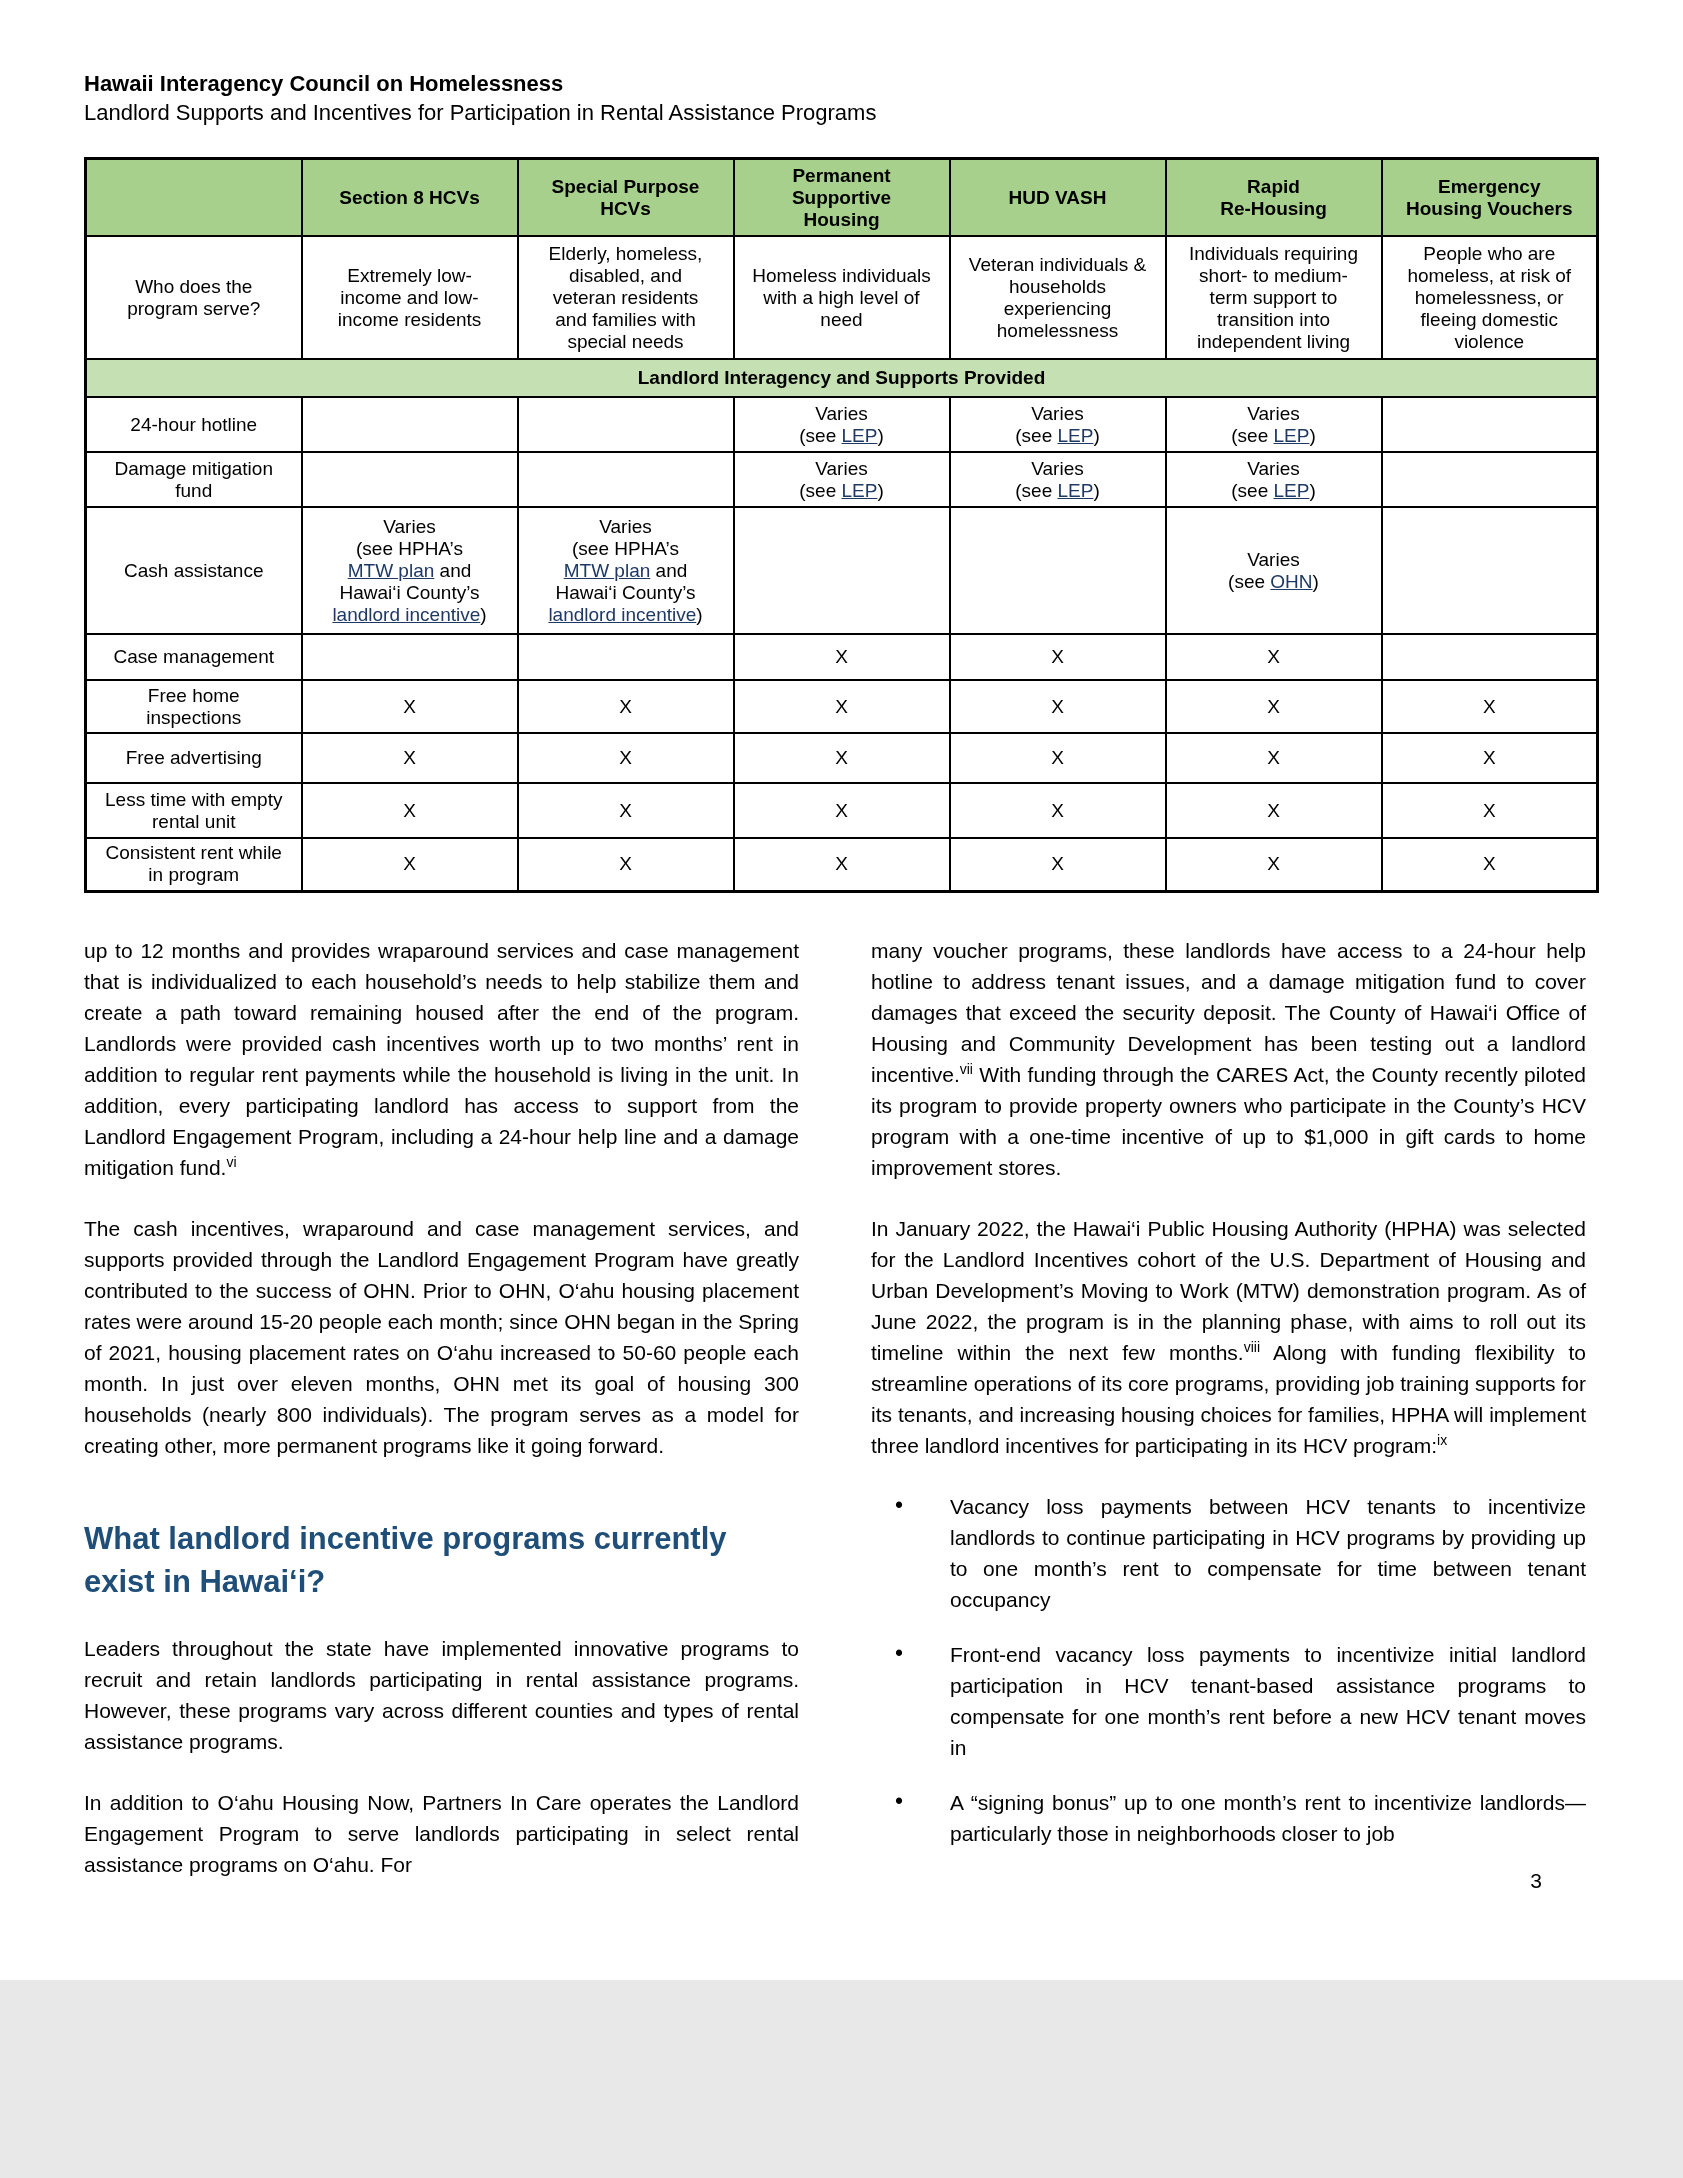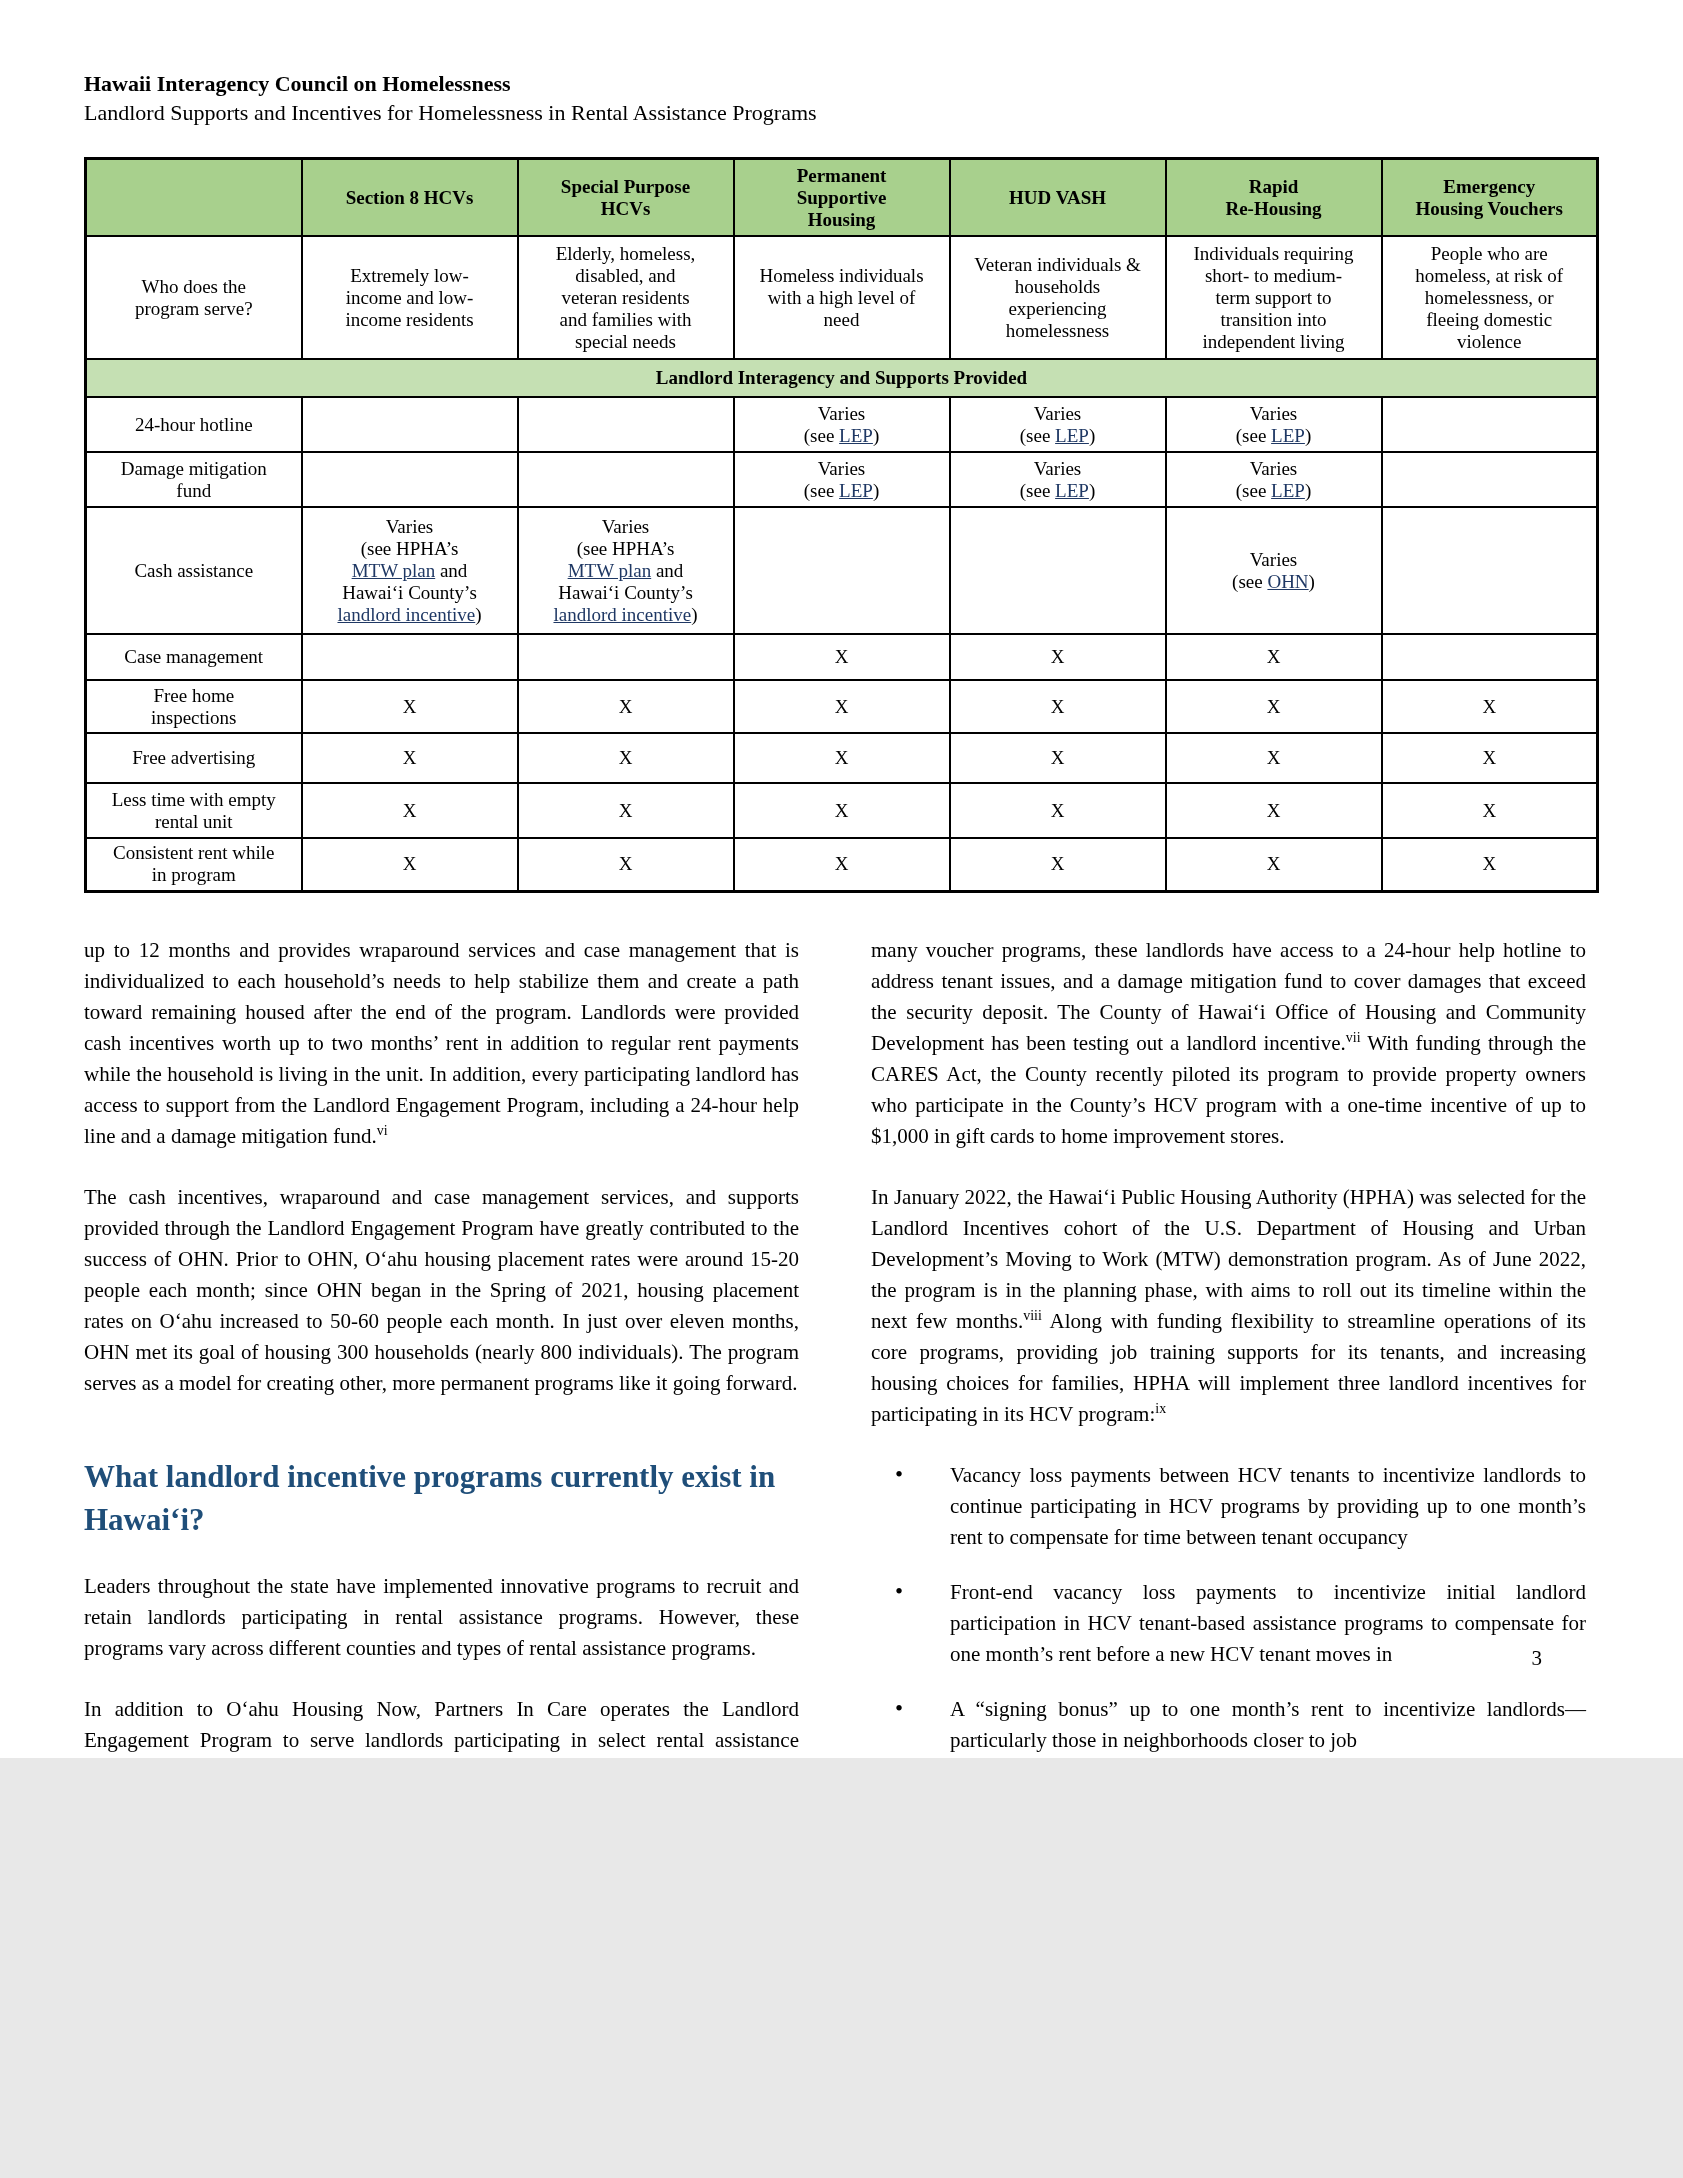--- a/index.html
+++ b/index.html
@@ -4,23 +4,23 @@
 <style>
   :root{
     --green-dark:#538135;
     --green-light:#A8D08D;
     --green-band:#C5E0B3;
     --heading-blue:#1F4E79;
     --link-navy:#1F3864;
   }
   html,body{margin:0;padding:0;background:#e8e8e8;}
   .page{
-    width:1683px;height:1758px;background:#ffffff;position:relative;
+    width:1683px;height:1980px;background:#ffffff;position:relative;
     box-sizing:border-box;padding:69px 84px 0 84px;
-    font-family:Liberation Serif, serif;color:#000;overflow:hidden;
+    font-family:Liberation Sans, sans-serif;color:#000;overflow:hidden;
   }
   .doc-header .h1{font-size:22px;font-weight:bold;line-height:29px;}
   .doc-header .sub{font-size:22px;line-height:29px;}
 
   table.fig{
     border-collapse:collapse;width:100%;margin-top:30px;table-layout:fixed;
     border:3px solid #000;
   }
   table.fig td{
     border:2px solid #000;text-align:center;vertical-align:middle;
@@ -50,21 +50,21 @@
   ul.bullets li::before{content:"\2022";position:absolute;left:-55px;top:-1px;font-size:23px;}
   sup{font-size:14px;line-height:0;vertical-align:super;}
   .page-number{position:absolute;right:141px;bottom:87px;font-size:21px;}
 </style>
 </head>
 <body>
 
 <div class="page">
   <div class="doc-header">
     <div class="h1">Hawaii Interagency Council on Homelessness</div>
-    <div class="sub">Landlord Supports and Incentives for Homelessness in Rental Assistance Programs</div>
+    <div class="sub">Landlord Supports and Incentives for Participation in Rental Assistance Programs</div>
   </div>
 
   <div id="figure-table-container">
       <table class="fig">
         <colgroup>
           <col style="width: 14.2857%;">
           <col style="width: 14.2857%;">
           <col style="width: 14.2857%;">
           <col style="width: 14.2857%;">
           <col style="width: 14.2857%;">

